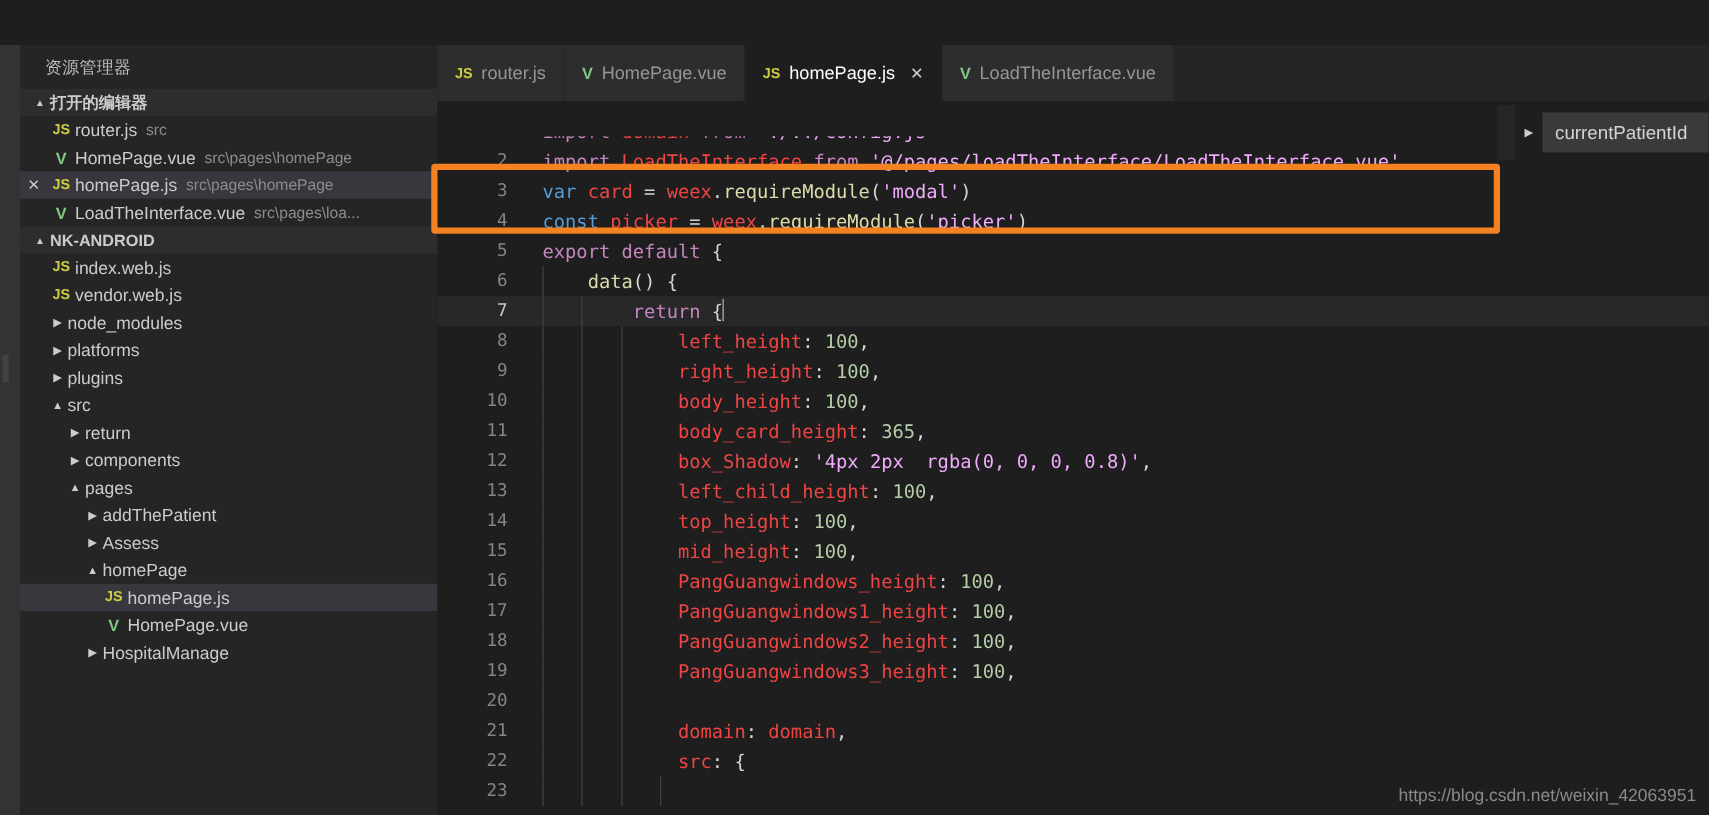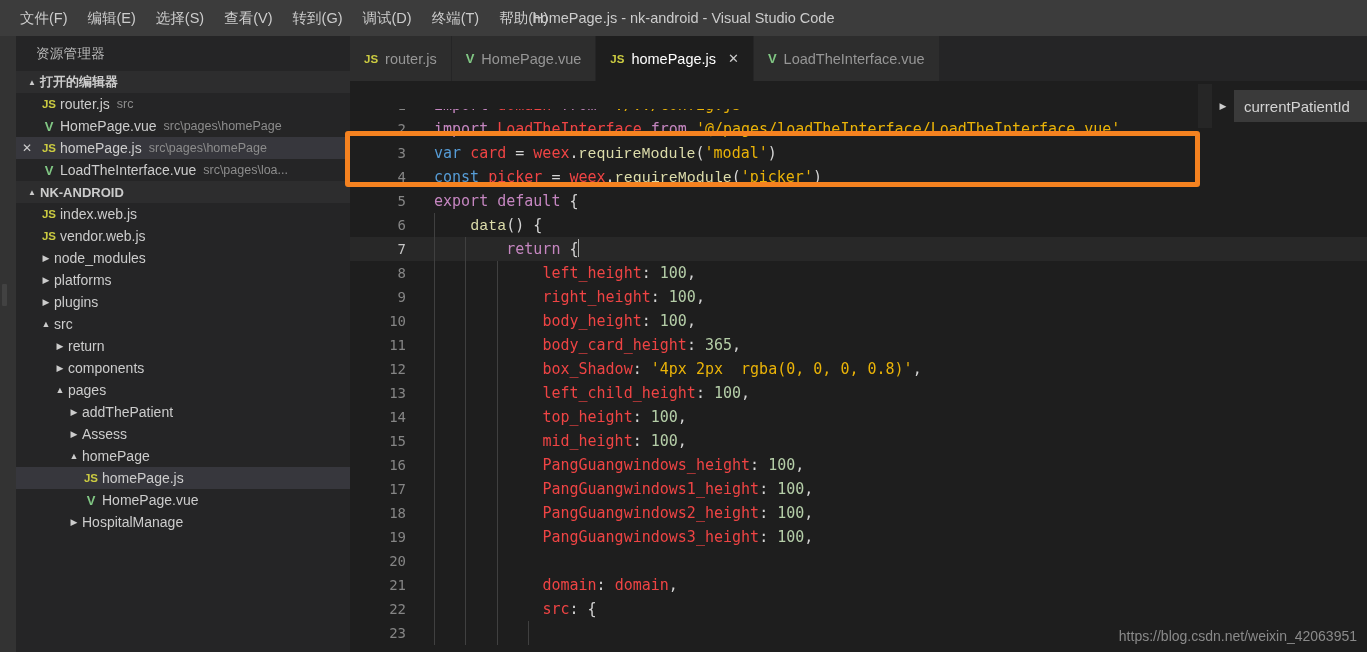--- a/index.html
+++ b/index.html
@@ -127,23 +127,23 @@
   }
   .cursor {
     display:inline-block; width:1.5px; height:18px;
     background:#aeafad; vertical-align:-3px; margin:0 -1px;
   }
 
   
   .t-kw   { color:#c586c0; }
   .t-var  { color:#569cd6; }
   .t-id   { color:#ef4444; }
-  .t-str  { color:#eab308;text-align:right; }
+  .t-str  { color:#f0abfc;text-align:right; }
   .t-num  { color:#b5cea8; }
-  .t-fn   { color:#dcdcaa;font-family:Liberation Mono, monospace; }
+  .t-fn   { color:#dcdcaa; }
   .t-pn   { color:#d4d4d4; }
 
   
   .anno-box {
     position:absolute; left:345px; top:131px; width:855px; height:56px;
     border:5px solid #f58220; border-radius:3px;
     pointer-events:none; z-index:40;
   }
 
   
@@ -167,33 +167,20 @@
     position:absolute; right:10px; bottom:8px;
     color:#8a8a8a; font-size:14px; z-index:50;
     font-family:"Liberation Sans", sans-serif;
   }
 </style>
 </head>
 <body>
 
 <div id="app">
 
-  <div class="titlebar">
-    <div class="menu" id="menubar">
-        <div class="menu-item">文件(F)</div>
-        <div class="menu-item">编辑(E)</div>
-        <div class="menu-item">选择(S)</div>
-        <div class="menu-item">查看(V)</div>
-        <div class="menu-item">转到(G)</div>
-        <div class="menu-item">调试(D)</div>
-        <div class="menu-item">终端(T)</div>
-        <div class="menu-item">帮助(H)</div>
-      </div>
-    <div class="window-title">homePage.js - nk-android - Visual Studio Code</div>
-  </div>
 
   <div class="activitybar">
     <div class="activity-scroll"></div>
   </div>
 
   <div class="sidebar">
     <div class="sidebar-title">资源管理器</div>
 
     <div class="section-header shaded">
       <span class="twisty arrow-d">▲</span>

